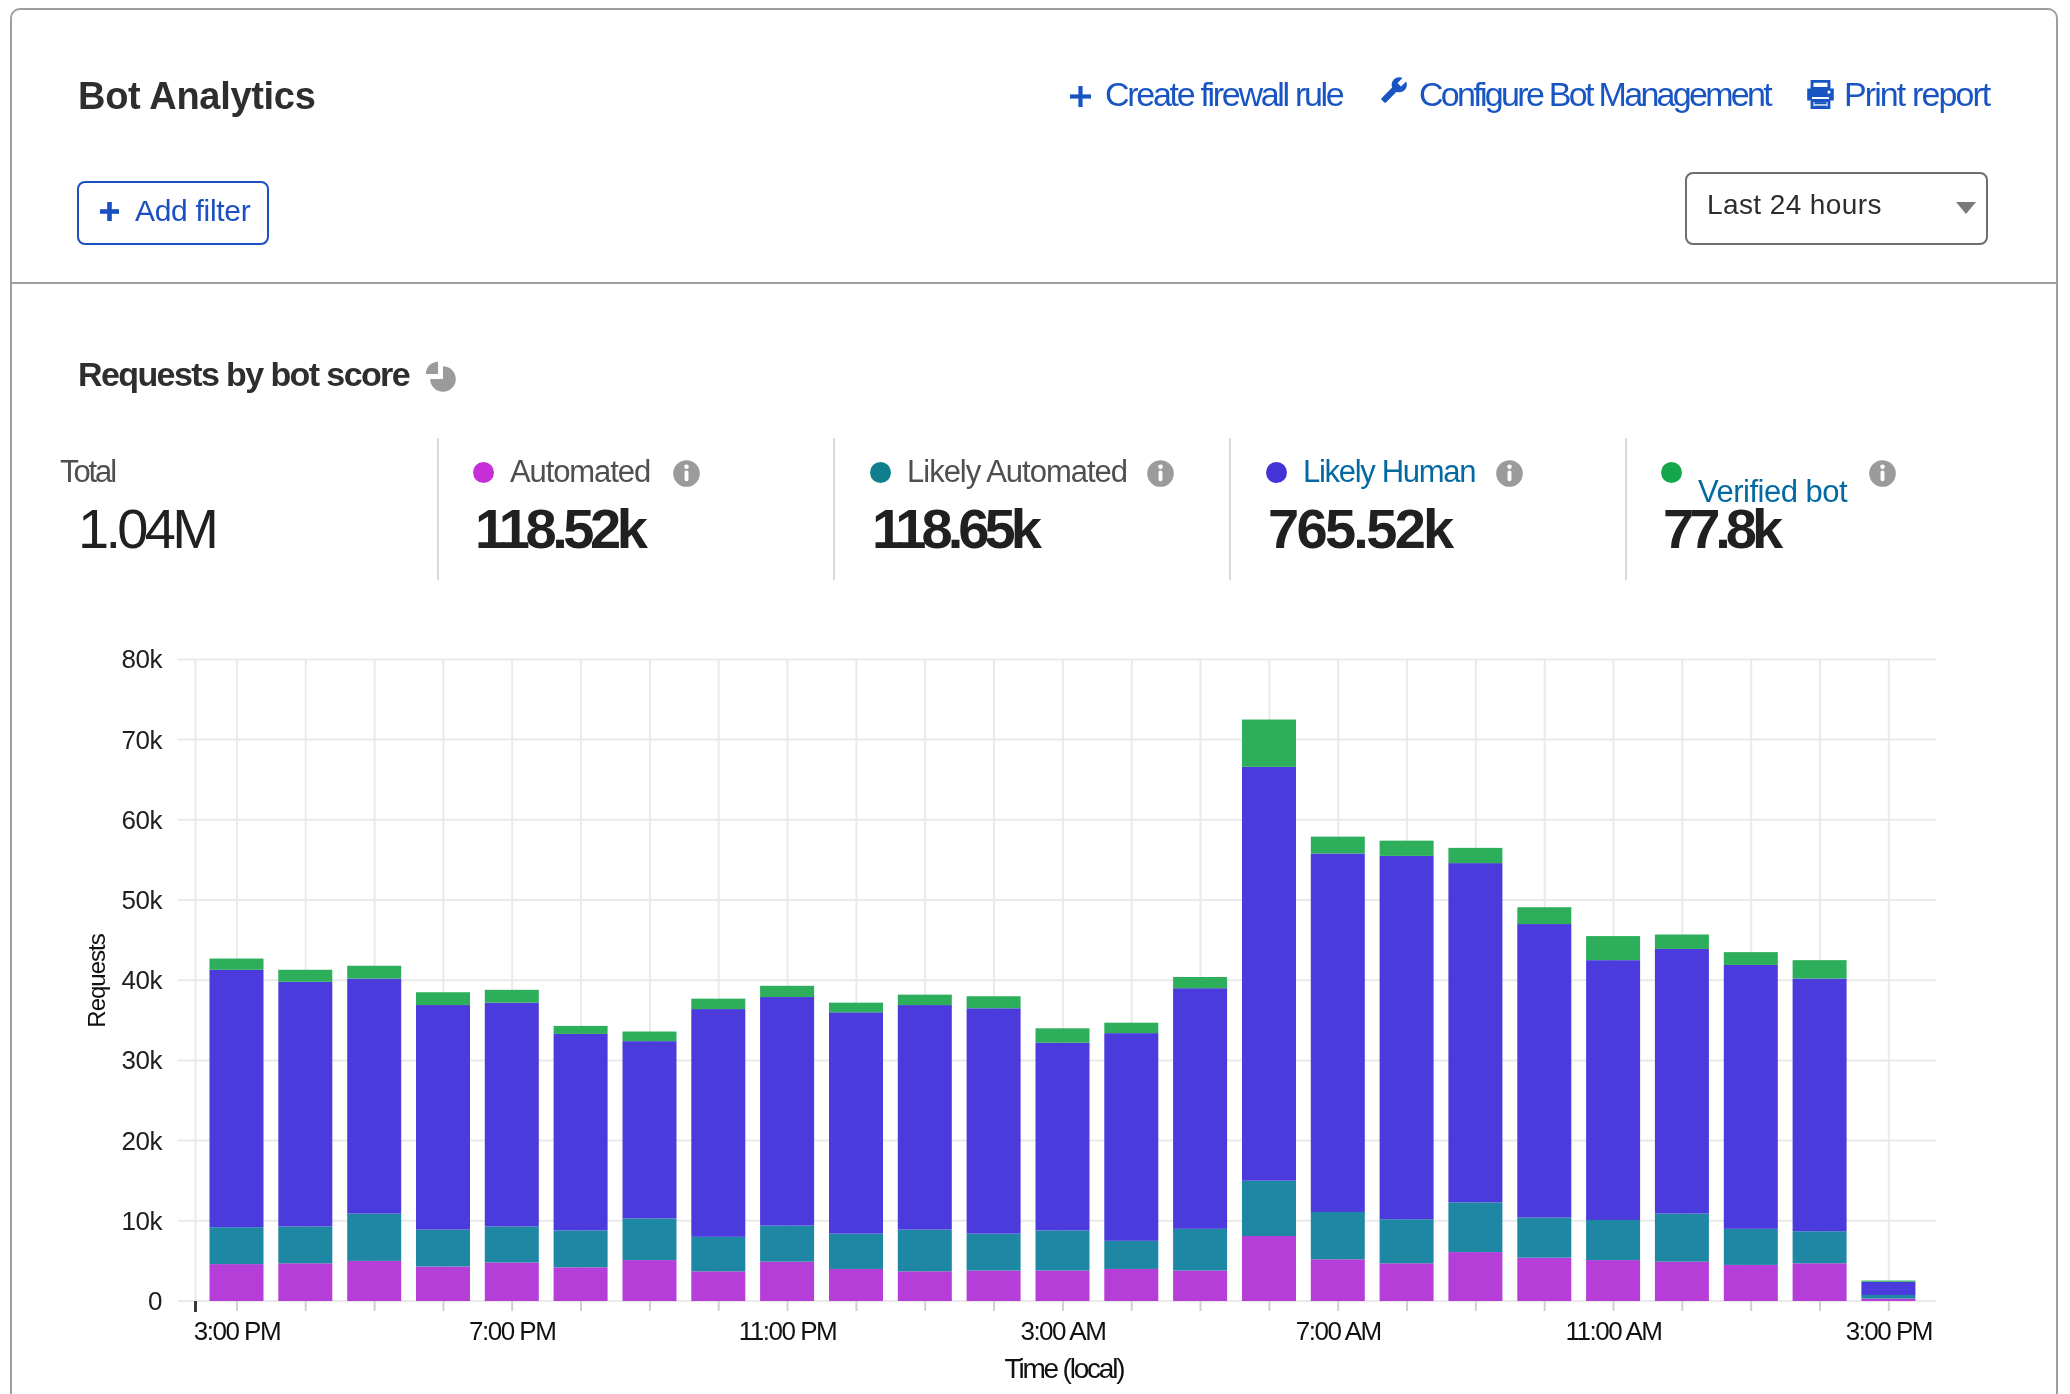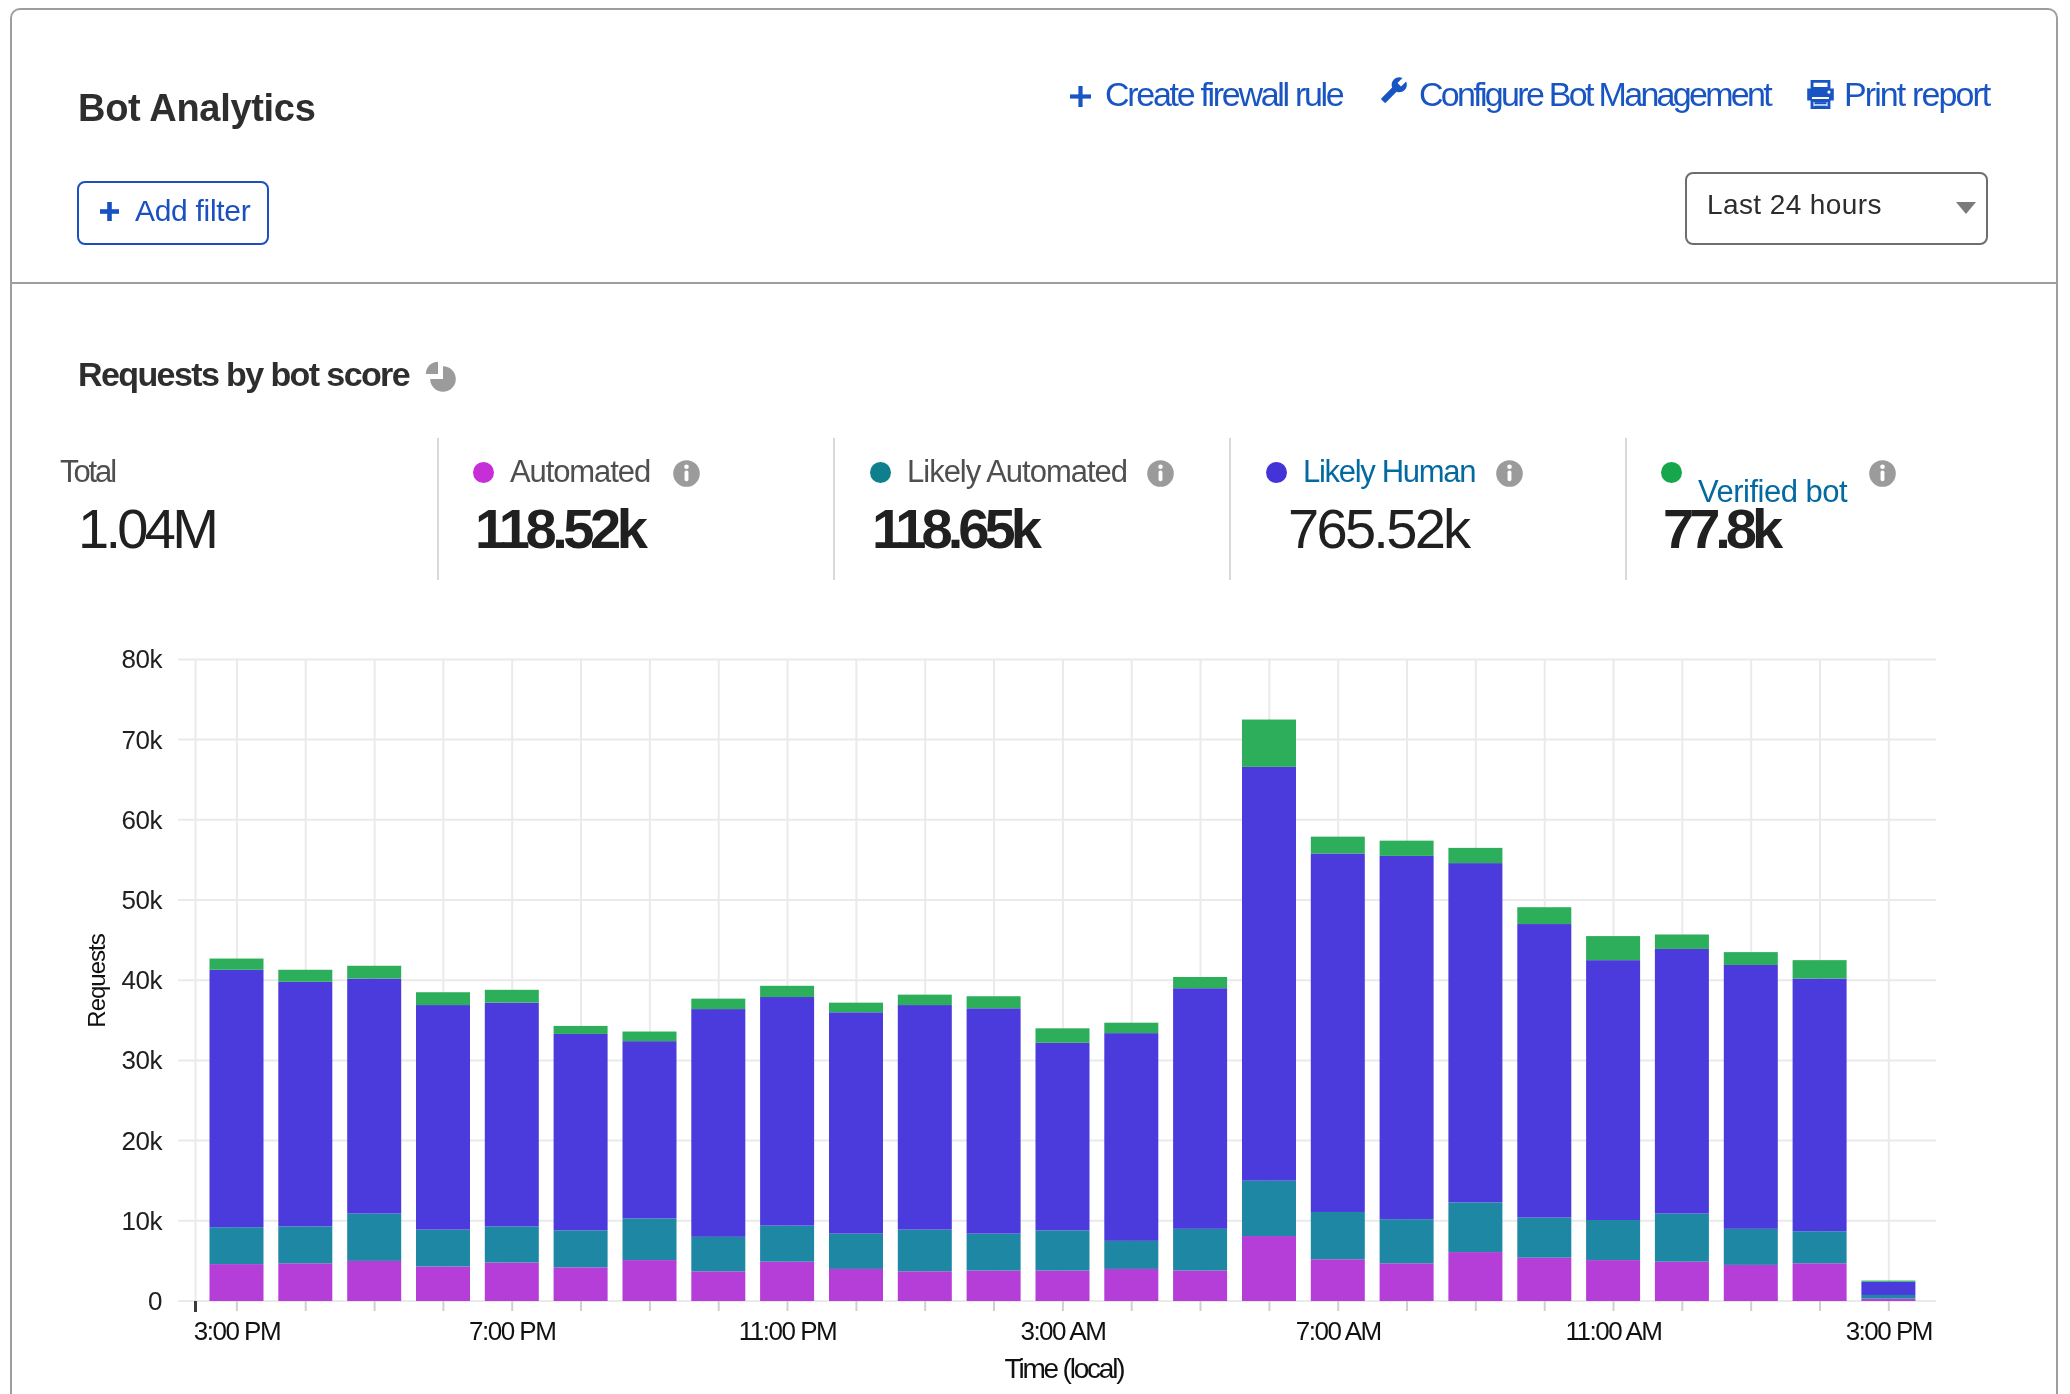--- a/index.html
+++ b/index.html
@@ -1,18 +1,18 @@
 <!DOCTYPE html>
 <html><head><meta charset="utf-8"><style>
 *{margin:0;padding:0;box-sizing:border-box}
 body{width:2070px;height:1394px;background:#fff;font-family:"Liberation Sans",sans-serif;position:relative;overflow:hidden}
 </style></head><body>
 <div style="position:absolute;left:10px;top:8px;width:2048px;height:1500px;border:2px solid #9e9e9e;border-radius:10px"></div>
 <div style="position:absolute;left:11px;top:282px;width:2046px;height:2px;background:#9e9e9e"></div>
-<div style="position:absolute;left:78px;top:77px;font-size:38px;letter-spacing:-0.3px;color:#2e2e2e;line-height:1;white-space:nowrap;font-weight:700;margin-top:12px;">Bot Analytics</div>
+<div style="position:absolute;left:78px;top:77px;font-size:38px;letter-spacing:-0.3px;color:#2e2e2e;line-height:1;white-space:nowrap;font-weight:700;">Bot Analytics</div>
 <svg style="position:absolute;left:1069px;top:85px" width="23" height="23" viewBox="0 0 23 23">
     <line x1="11.5" y1="1" x2="11.5" y2="22" stroke="#1855c2" stroke-width="4.2"></line>
     <line x1="1" y1="11.5" x2="22" y2="11.5" stroke="#1855c2" stroke-width="4.2"></line>
   </svg>
 <div style="position:absolute;left:1105px;top:77px;font-size:34px;letter-spacing:-2.3px;color:#1855c2;line-height:1;white-space:nowrap;">Create firewall rule</div>
 <svg style="position:absolute;left:1380px;top:76px" width="28" height="28" viewBox="0 0 24 24">
     <g transform="scale(-1,1) translate(-24,0)">
       <path d="M22.7 19l-9.1-9.1c.9-2.3.4-5-1.5-6.9-2-2-5-2.4-7.4-1.3L9 6 6 9 1.6 4.7C.4 7.1.9 10.1 2.9 12.1c1.9 1.9 4.6 2.4 6.9 1.5l9.1 9.1c.4.4 1 .4 1.4 0l2.3-2.3c.5-.4.5-1.1.1-1.4z" fill="#1855c2"></path>
     </g>
   </svg>
@@ -61,21 +61,21 @@
     <circle cx="12" cy="6.4" r="1.9" fill="#fff"></circle>
   </svg>
 <div style="position:absolute;left:872px;top:501px;font-size:56px;letter-spacing:-4.9px;color:#202020;line-height:1;white-space:nowrap;font-weight:700;">118.65k</div>
 <div style="position:absolute;left:1266px;top:462px;width:21px;height:21px;border-radius:50%;background:#4433d6"></div>
 <div style="position:absolute;left:1303px;top:456px;font-size:31px;letter-spacing:-1.3px;color:#0369a1;line-height:1;white-space:nowrap;">Likely Human</div>
 <svg style="position:absolute;left:1495px;top:459px" width="29" height="29" viewBox="0 0 24 24">
     <circle cx="12" cy="12" r="11" fill="#9b9b9b"></circle>
     <rect x="10.4" y="9.6" width="3.2" height="8.8" rx="1.4" fill="#fff"></rect>
     <circle cx="12" cy="6.4" r="1.9" fill="#fff"></circle>
   </svg>
-<div style="position:absolute;left:1268px;top:501px;font-size:56px;letter-spacing:-2.7px;color:#202020;line-height:1;white-space:nowrap;font-weight:400;margin-left:20px;">765.52k</div>
+<div style="position:absolute;left:1268px;top:501px;font-size:56px;letter-spacing:-2.7px;color:#202020;line-height:1;white-space:nowrap;font-weight:700;">765.52k</div>
 <div style="position:absolute;left:1661px;top:462px;width:21px;height:21px;border-radius:50%;background:#16a74c"></div>
 <div style="position:absolute;left:1698px;top:476px;font-size:31px;letter-spacing:-0.5px;color:#0369a1;line-height:1;white-space:nowrap;">Verified bot</div>
 <svg style="position:absolute;left:1868px;top:459px" width="29" height="29" viewBox="0 0 24 24">
     <circle cx="12" cy="12" r="11" fill="#9b9b9b"></circle>
     <rect x="10.4" y="9.6" width="3.2" height="8.8" rx="1.4" fill="#fff"></rect>
     <circle cx="12" cy="6.4" r="1.9" fill="#fff"></circle>
   </svg>
 <div style="position:absolute;left:1663px;top:501px;font-size:56px;letter-spacing:-5.0px;color:#202020;line-height:1;white-space:nowrap;font-weight:700;">77.8k</div>
 <svg width="2070" height="780" viewBox="0 614 2070 780" style="position:absolute;left:0;top:614px;" font-family="Liberation Sans, sans-serif">
 <line x1="178" y1="1301.0" x2="1936" y2="1301.0" stroke="#eaeaea" stroke-width="2"></line>

